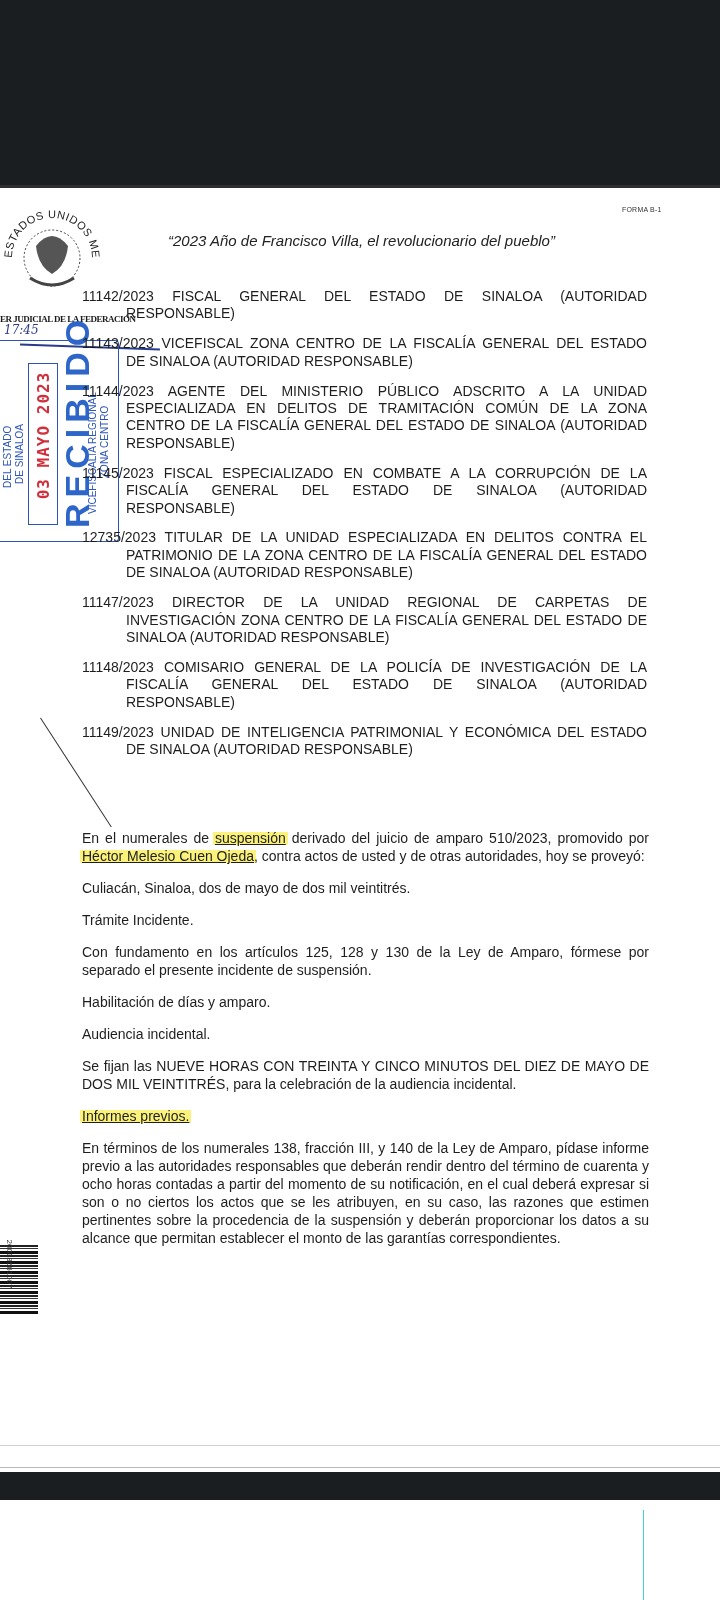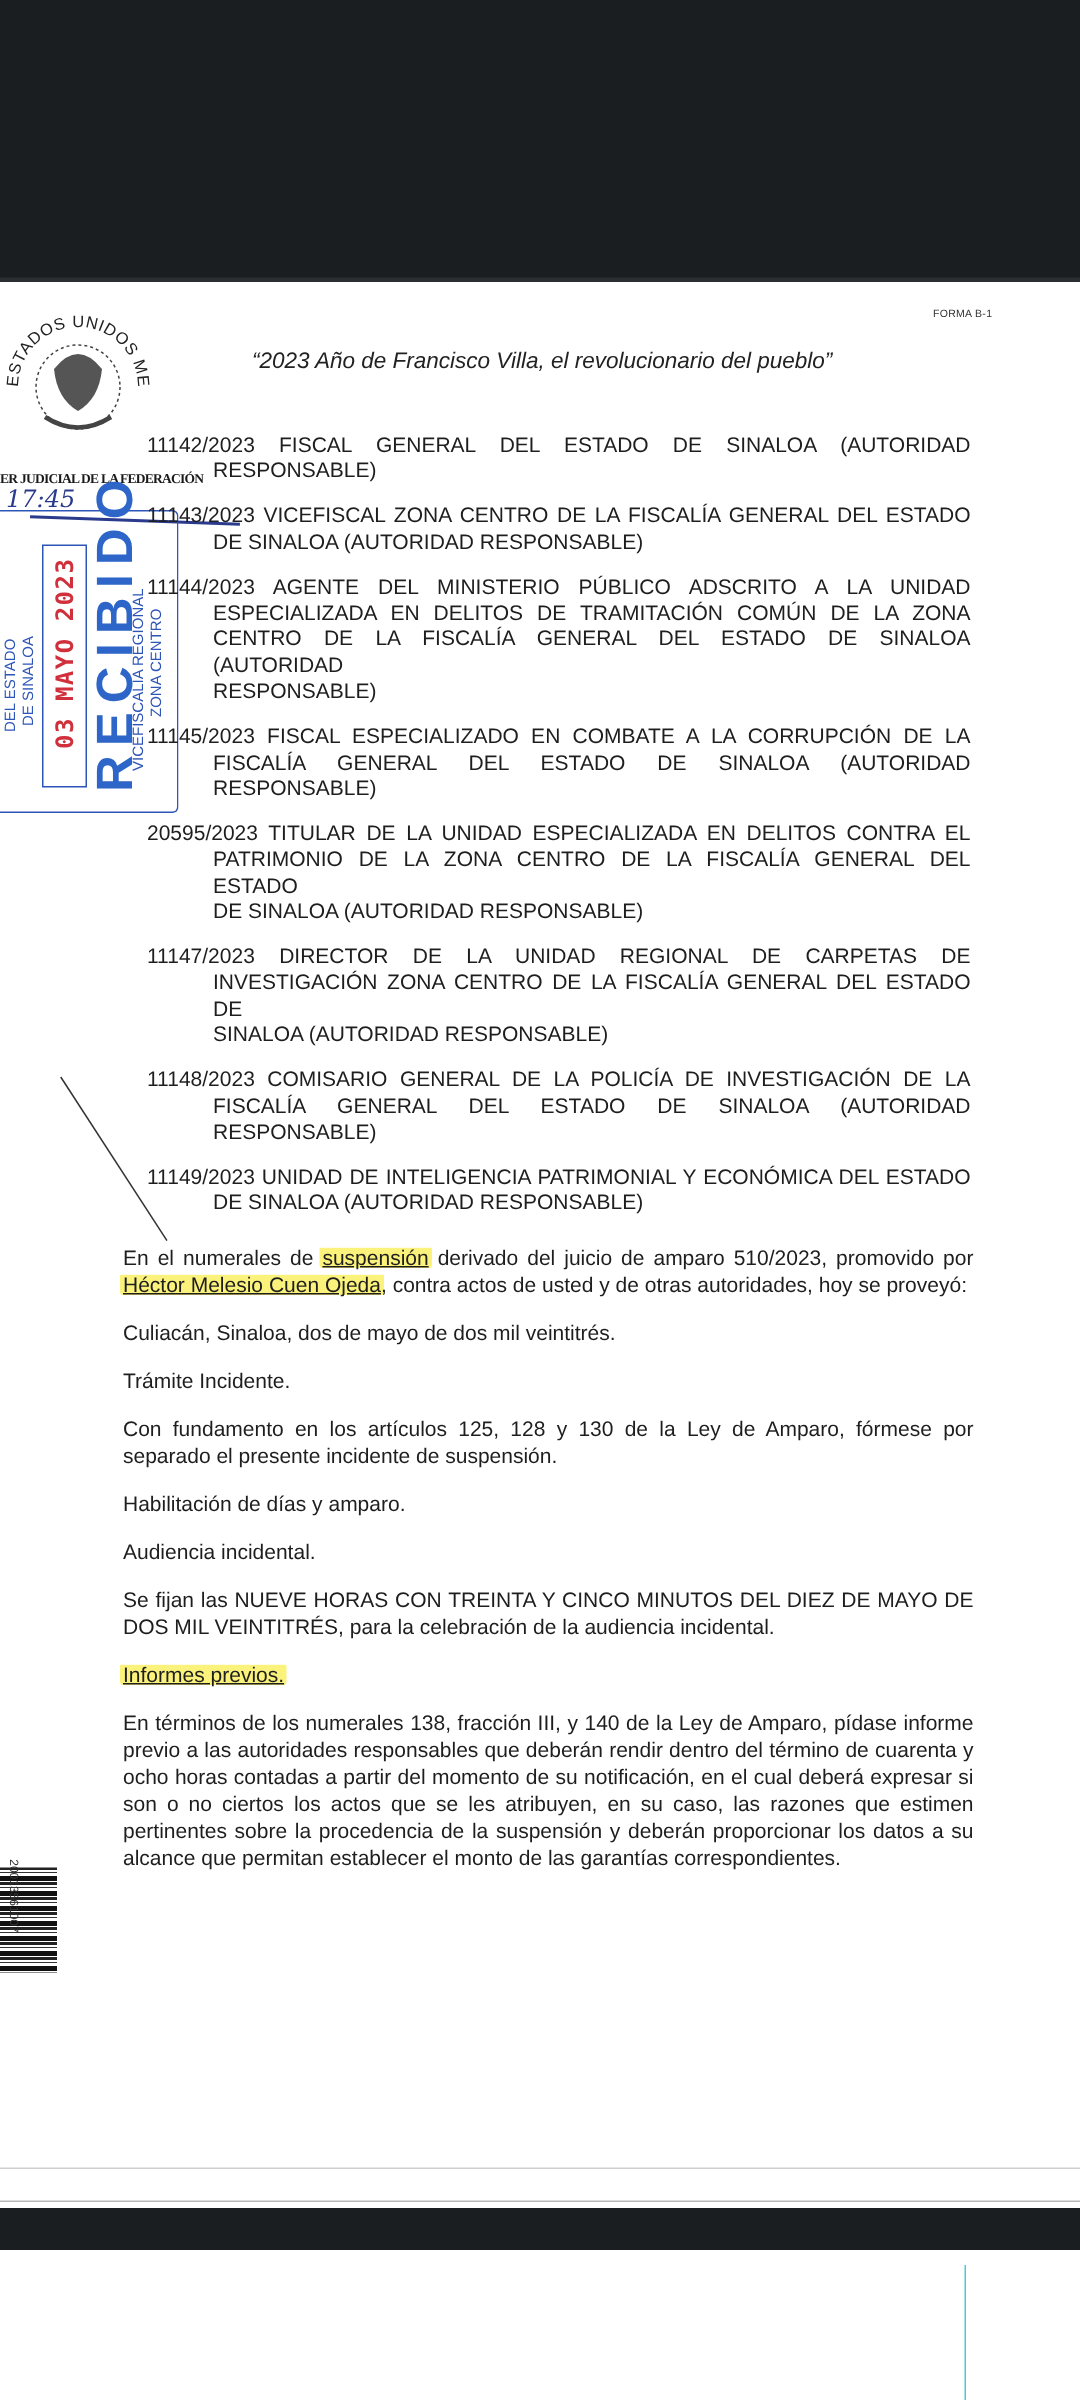--- a/index.html
+++ b/index.html
@@ -15,31 +15,31 @@
     .page-rule2 { position: absolute; left: 0; top: 1445px; width: 720px; height: 1px; background: #cfcfcf; }
     .cyan-line { position: absolute; left: 643px; top: 1510px; width: 1px; height: 90px; background: #40d0d8; }
 
     .page { position: absolute; left: 0; top: 188px; width: 720px; height: 1260px; }
 
     .forma { position: absolute; left: 622px; top: 18px; font-size: 7px; color: #333; letter-spacing: 0.2px; }
     .motto { position: absolute; left: 168px; top: 44px; font-size: 15px; font-style: italic; color: #222; }
 
     .seal { position: absolute; left: 0; top: 8px; width: 100px; height: 110px; }
     .seal-caption { position: absolute; left: 0; top: 126px; font-size: 9px; font-weight: bold; letter-spacing: -0.5px; color: #1a1a1a; font-family: Liberation Serif, serif; }
-    .handwrite { position: absolute; left: 4px; top: 135px; font-size: 16px; font-style: italic; color: #2a3a8c; font-family: "DejaVu Serif", serif; }
+    .handwrite { position: absolute; left: 4px; top: 135px; font-size: 12px; font-style: italic; color: #2a3a8c; font-family: "DejaVu Serif", serif; }
 
     .stamp { position: absolute; left: 0; top: 152px; width: 118px; height: 200px; border: 1.5px solid #2d55b8; border-left: none; border-radius: 0 4px 4px 0; }
     .stamp-date { position: absolute; left: 28px; top: 175px; width: 28px; height: 160px; border: 1.5px solid #2d55b8; }
     .stamp-date span { position: absolute; left: -50px; top: 62px; width: 128px; transform: rotate(-90deg); text-align: center; color: #d0303c; font-weight: bold; font-size: 16px; letter-spacing: 1px; font-family: "DejaVu Sans Mono", monospace; }
     .stamp-vert { position: absolute; color: #2d55b8; font-size: 10px; transform: rotate(-90deg); transform-origin: left top; white-space: nowrap; }
     .stamp-big { position: absolute; left: 58px; top: 340px; transform: rotate(-90deg); transform-origin: left top; color: #2d66c8; font-size: 34px; font-weight: bold; letter-spacing: 6px; white-space: nowrap; }
 
     .authorities { position: absolute; left: 82px; top: 100px; width: 565px; }
     .auth { position: relative; font-size: 14px; line-height: 17.4px; text-align: justify; margin-bottom: 12.5px; text-transform: none; }
-    .auth .line { display: block; text-align: justify; text-align-last: justify; margin-left: 16px; }
+    .auth .line { display: block; text-align: justify; text-align-last: justify; }
     .auth .line.last { text-align-last: left; }
     .auth .indent { padding-left: 44px; }
 
     .body { position: absolute; left: 82px; top: 641px; width: 567px; font-size: 14px; line-height: 18px; }
     .para { margin: 0 0 14px 0; text-align: justify; }
     .para .line { display: block; text-align: justify; text-align-last: justify; }
     .para .line.last { text-align-last: left; }
     .hl { background: linear-gradient(180deg, rgba(255,255,255,0) 10%, rgba(250,240,100,0.85) 12%, rgba(250,240,100,0.85) 95%, rgba(255,255,255,0) 97%); border-radius: 3px; padding: 0 2px; margin: 0 -2px; text-decoration: underline; }
 
     .barcode { position: absolute; left: 0; top: 1245px; width: 38px; height: 70px;
@@ -99,21 +99,21 @@
       <span class="line indent">ESPECIALIZADA EN DELITOS DE TRAMITACIÓN COMÚN DE LA ZONA</span>
       <span class="line indent">CENTRO DE LA FISCALÍA GENERAL DEL ESTADO DE SINALOA (AUTORIDAD</span>
       <span class="line last indent">RESPONSABLE)</span>
     </div>
     <div class="auth">
       <span class="line">11145/2023 FISCAL ESPECIALIZADO EN COMBATE A LA CORRUPCIÓN DE LA</span>
       <span class="line indent">FISCALÍA GENERAL DEL ESTADO DE SINALOA (AUTORIDAD</span>
       <span class="line last indent">RESPONSABLE)</span>
     </div>
     <div class="auth">
-      <span class="line">20595/2023 TITULAR DE LA UNIDAD ESPECIALIZADA EN DELITOS CONTRA EL</span>
+      <span class="line">12735/2023 TITULAR DE LA UNIDAD ESPECIALIZADA EN DELITOS CONTRA EL</span>
       <span class="line indent">PATRIMONIO DE LA ZONA CENTRO DE LA FISCALÍA GENERAL DEL ESTADO</span>
       <span class="line last indent">DE SINALOA (AUTORIDAD RESPONSABLE)</span>
     </div>
     <div class="auth">
       <span class="line">11147/2023 DIRECTOR DE LA UNIDAD REGIONAL DE CARPETAS DE</span>
       <span class="line indent">INVESTIGACIÓN ZONA CENTRO DE LA FISCALÍA GENERAL DEL ESTADO DE</span>
       <span class="line last indent">SINALOA (AUTORIDAD RESPONSABLE)</span>
     </div>
     <div class="auth">
       <span class="line">11148/2023 COMISARIO GENERAL DE LA POLICÍA DE INVESTIGACIÓN DE LA</span>

